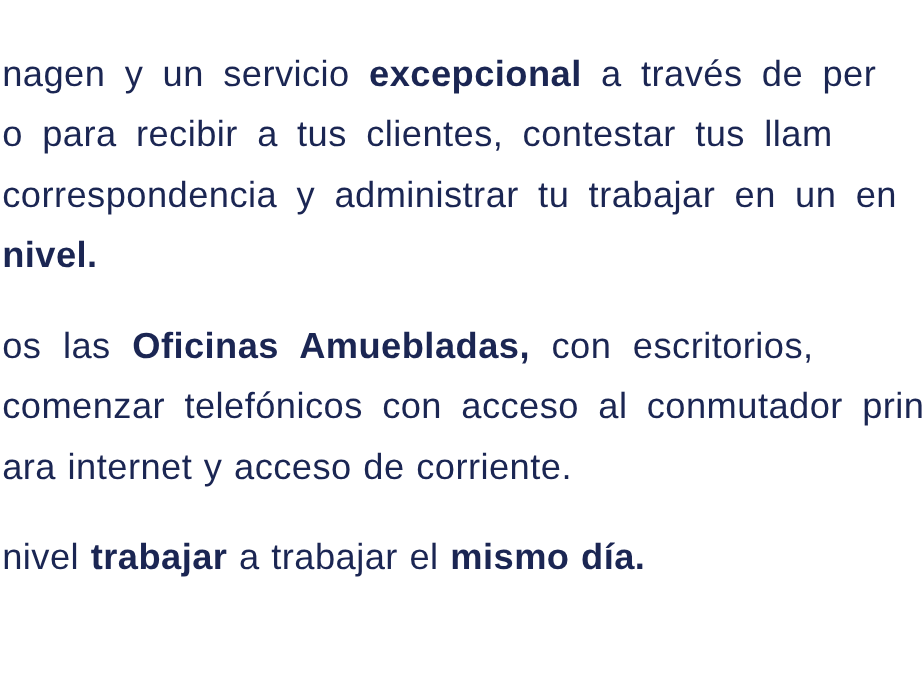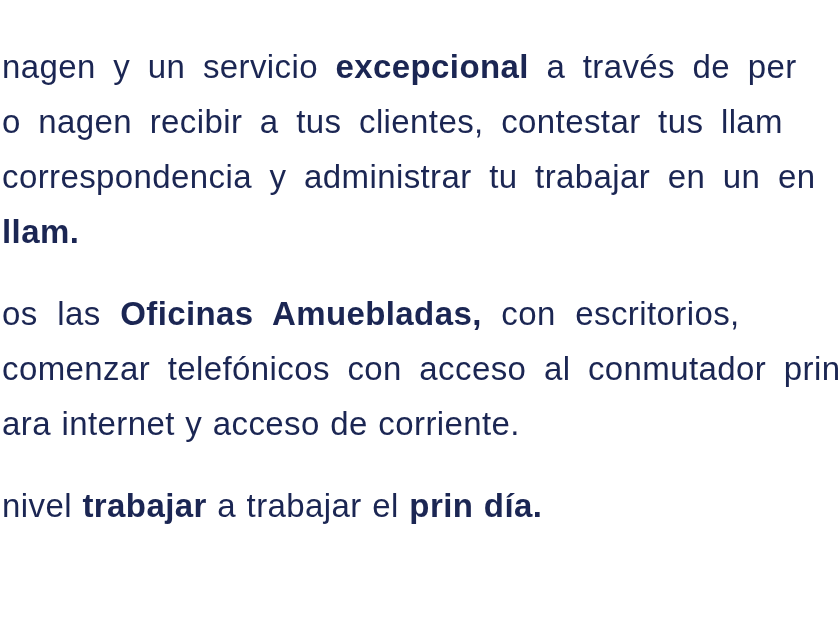--- a/index.html
+++ b/index.html
@@ -47,42 +47,42 @@
 <body>
 
 <div class="page">
   <div class="content">
 
     <div class="para">
       <div class="line justify">
         <span class="seg">nagen y un servicio </span><span class="seg b">excepcional</span><span class="seg"> a través de per</span>
       </div>
       <div class="line justify">
-        <span class="seg">o nagen recibir a tus clientes, contestar tus llam</span>
+        <span class="seg">o para recibir a tus clientes, contestar tus llam</span>
       </div>
       <div class="line justify">
         <span class="seg">correspondencia y administrar tu trabajar en un en</span>
       </div>
       <div class="line normal">
-        <span class="seg b">llam.</span>
+        <span class="seg b">nivel.</span>
       </div>
     </div>
 
     <div class="para">
       <div class="line justify-wide">
         <span class="seg">os las </span><span class="seg b">Oficinas Amuebladas,</span><span class="seg"> con escritorios,</span>
       </div>
       <div class="line justify">
         <span class="seg">comenzar telefónicos con acceso al conmutador prin</span>
       </div>
       <div class="line normal">
         <span class="seg">ara internet y acceso de corriente.</span>
       </div>
     </div>
 
     <div class="para">
       <div class="line normal">
-        <span class="seg">nivel </span><span class="seg b">trabajar</span><span class="seg"> a trabajar el </span><span class="seg b">prin día.</span>
+        <span class="seg">nivel </span><span class="seg b">trabajar</span><span class="seg"> a trabajar el </span><span class="seg b">mismo día.</span>
       </div>
     </div>
 
   </div>
 </div>
 
 </body></html>

